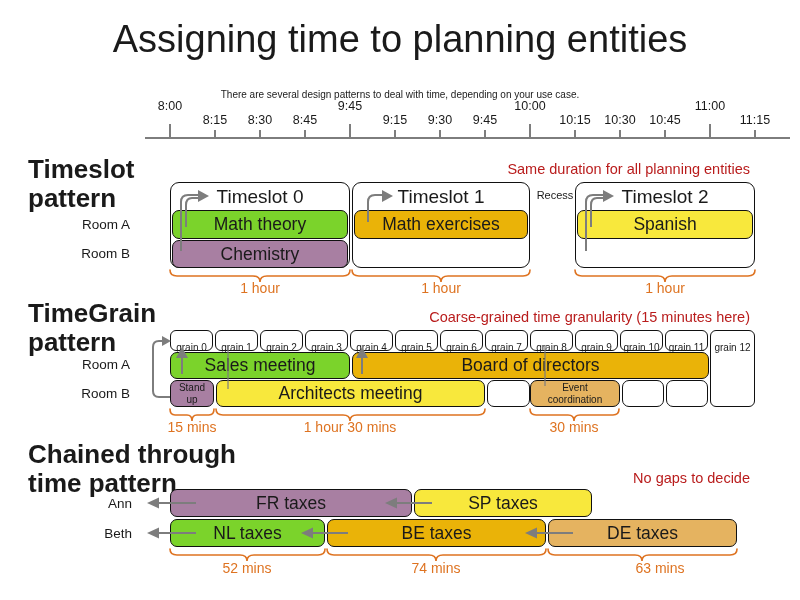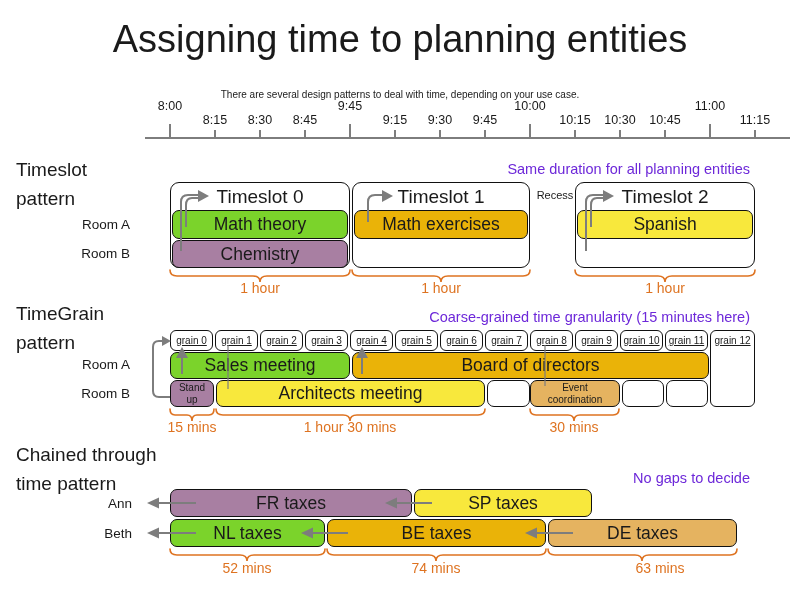--- a/index.html
+++ b/index.html
@@ -2,30 +2,30 @@
 <html><head>
 <meta charset="utf-8">
 <style>
   html,body{margin:0;padding:0;background:#fff;}
   #canvas{position:relative;width:800px;height:600px;background:#fff;overflow:hidden;
           font-family:"Liberation Sans","DejaVu Sans",sans-serif;color:#1a1a1a;}
   .abs{position:absolute;}
   .title{left:0;right:0;top:18px;text-align:center;font-size:38px;letter-spacing:0;}
   .subtitle{left:0;right:0;top:68px;text-align:center;font-size:10px;margin-top:21px;}
   .ticklab{font-size:12.5px;width:44px;margin-left:-22px;text-align:center;color:#1a1a1a;}
-  .seclab{left:16px;font-size:19px;font-weight:normal;line-height:29px;}
+  .seclab{left:28px;font-size:26px;font-weight:bold;line-height:29px;}
   .rowlab{width:70px;text-align:right;font-size:13.5px;}
-  .note{font-size:14.5px;color:#6d28d9;text-align:right;width:400px;}
+  .note{font-size:14.5px;color:#b91c1c;text-align:right;width:400px;}
   .durlab{font-size:14px;color:#de7321;width:140px;margin-left:-70px;text-align:center;}
   .box{box-sizing:border-box;border:1.5px solid #111;display:flex;align-items:center;justify-content:center;}
   .slot{background:#fff;border-radius:9px;justify-content:flex-start;align-items:flex-start;}
   .slot-title{width:100%;text-align:center;font-size:19px;padding-top:3px;}
   .ev{border-radius:7px;font-size:17.5px;}
   .ev-sm{font-size:10px;line-height:1.12;text-align:center;white-space:pre-line;}
-  .grain{background:#fff;border-radius:6px;font-size:10px;align-items:flex-start;padding-top:4px;text-decoration:underline;}
+  .grain{background:#fff;border-radius:6px;font-size:10px;align-items:flex-start;padding-top:11px;}
   .green{background:#7bd32b;}
   .purple{background:#a87fa2;}
   .blue{background:#eab308;}
   .yellow{background:#f8e83c;}
   .tan{background:#e5b360;}
   .white{background:#fff;}
   .recess{font-size:11px;width:44px;text-align:center;}
   svg.overlay{position:absolute;left:0;top:0;pointer-events:none;}
 </style>
 </head>

